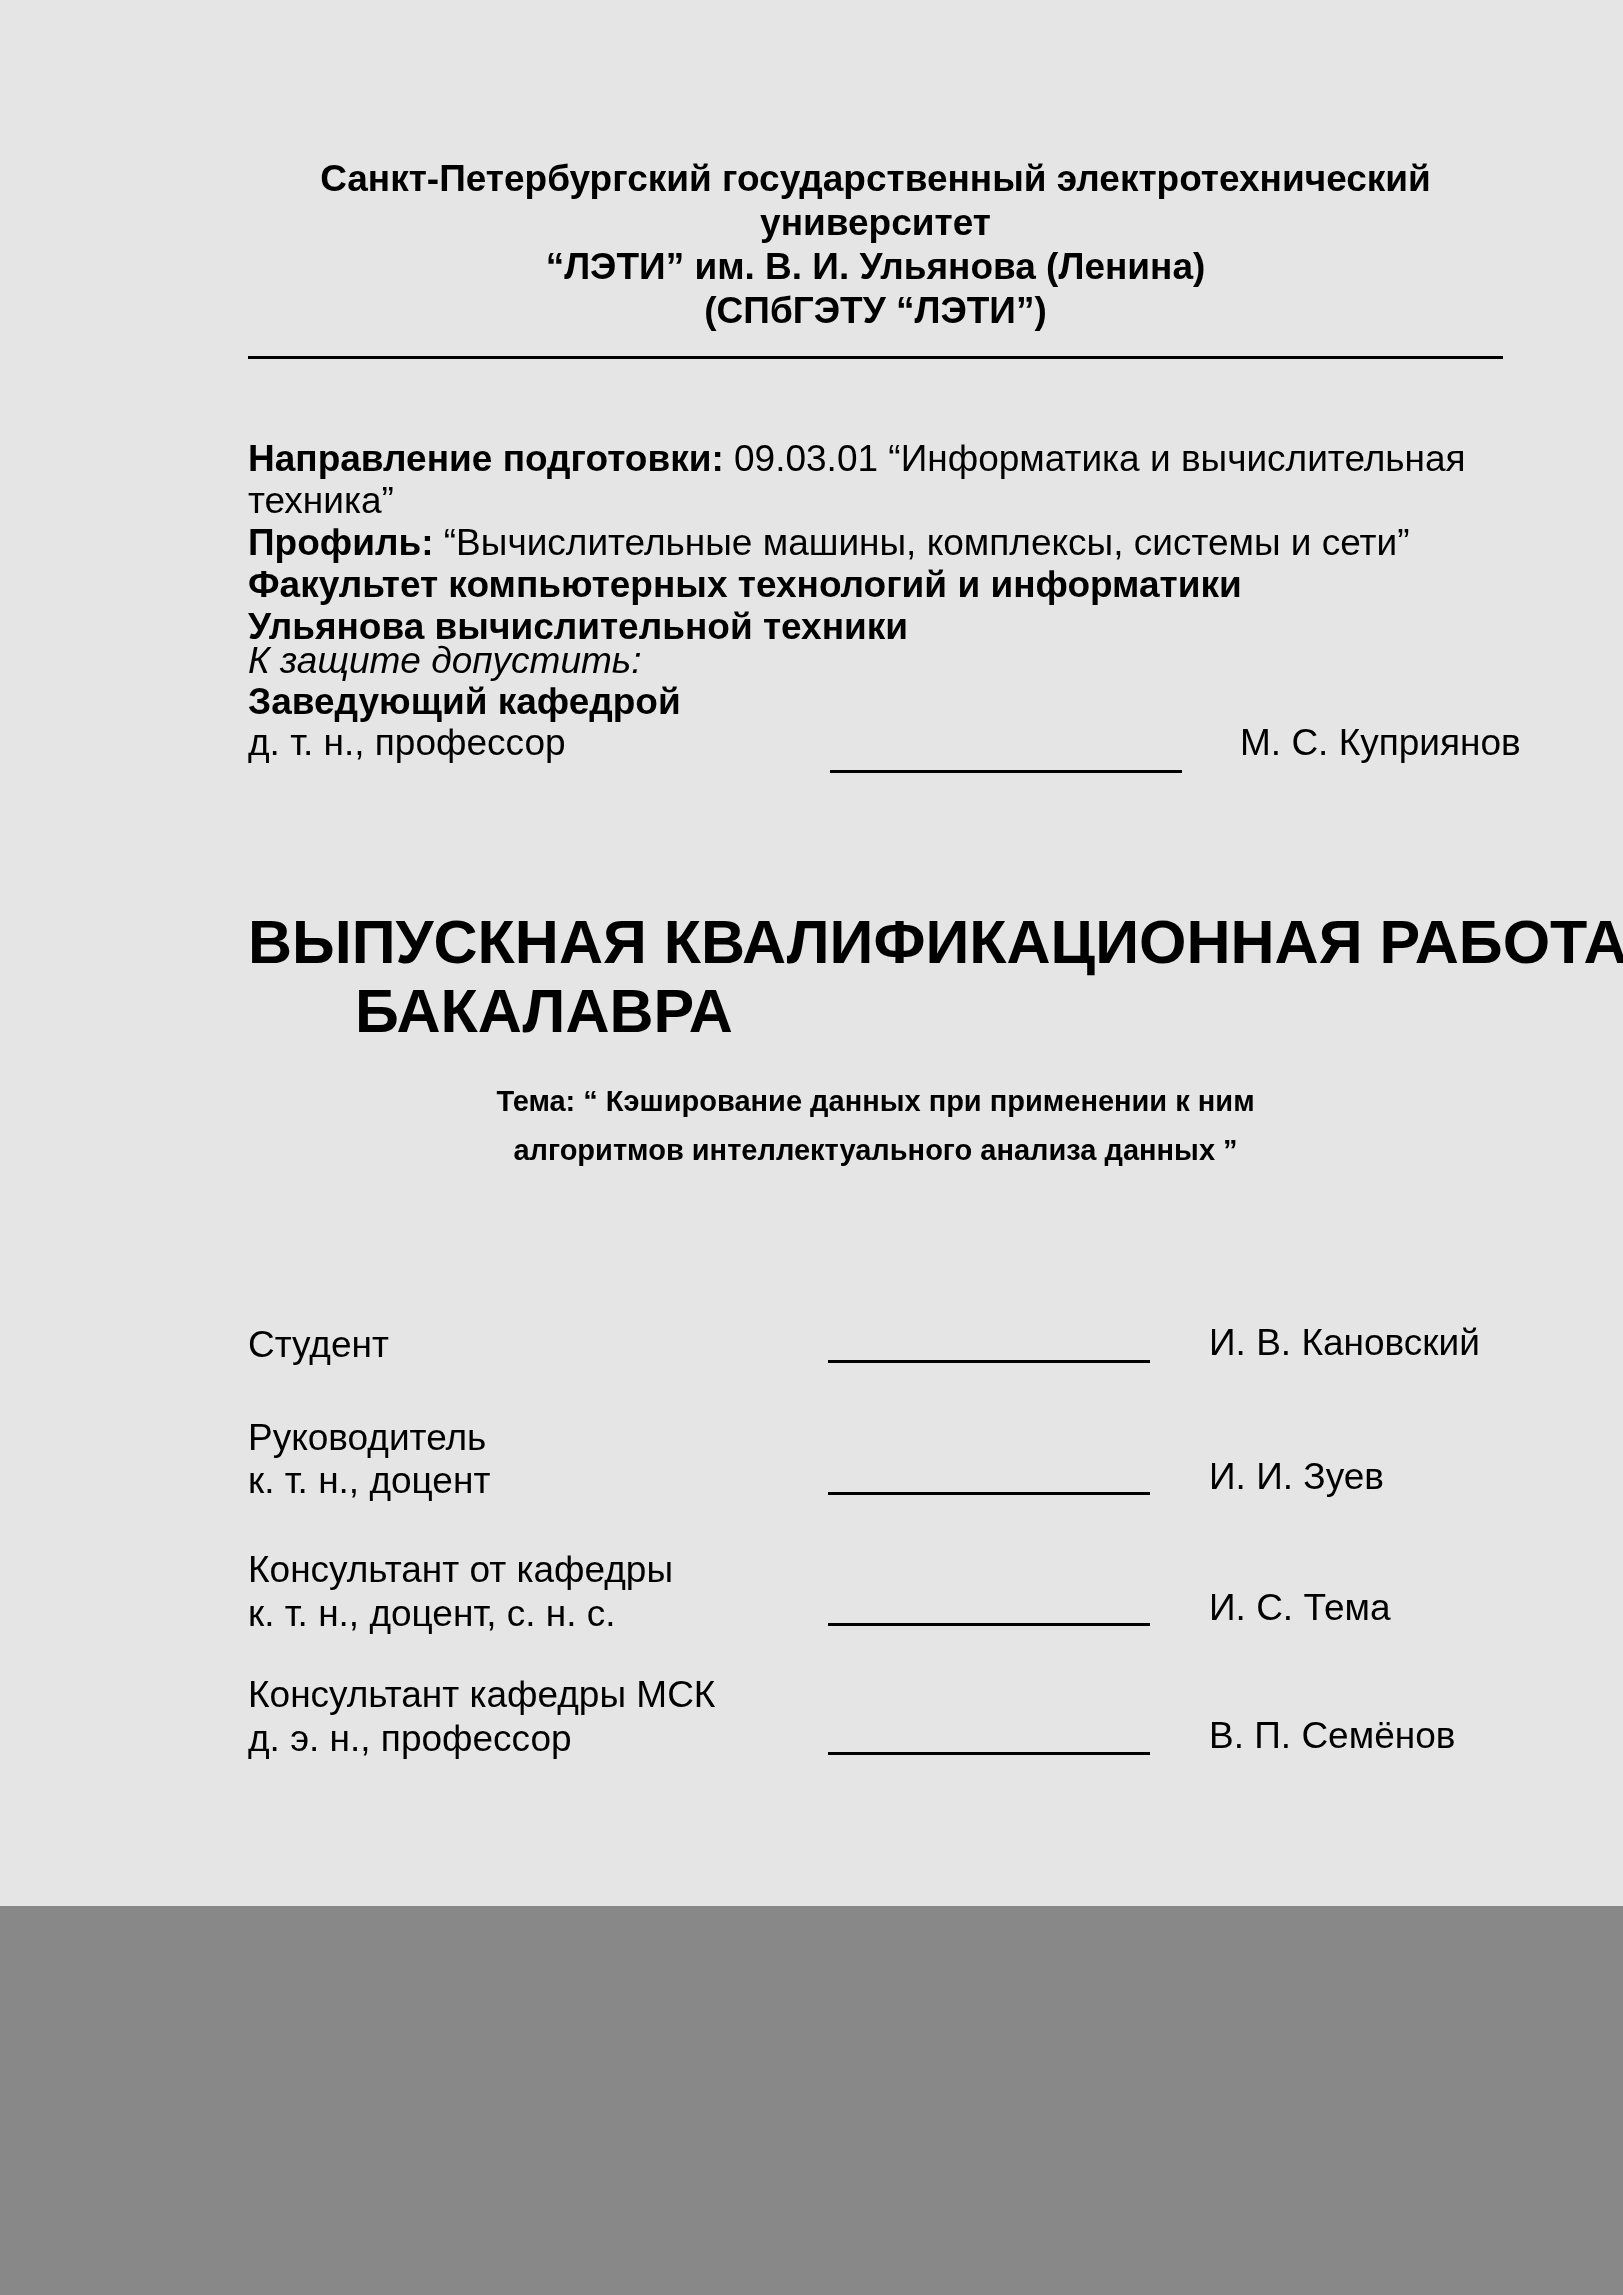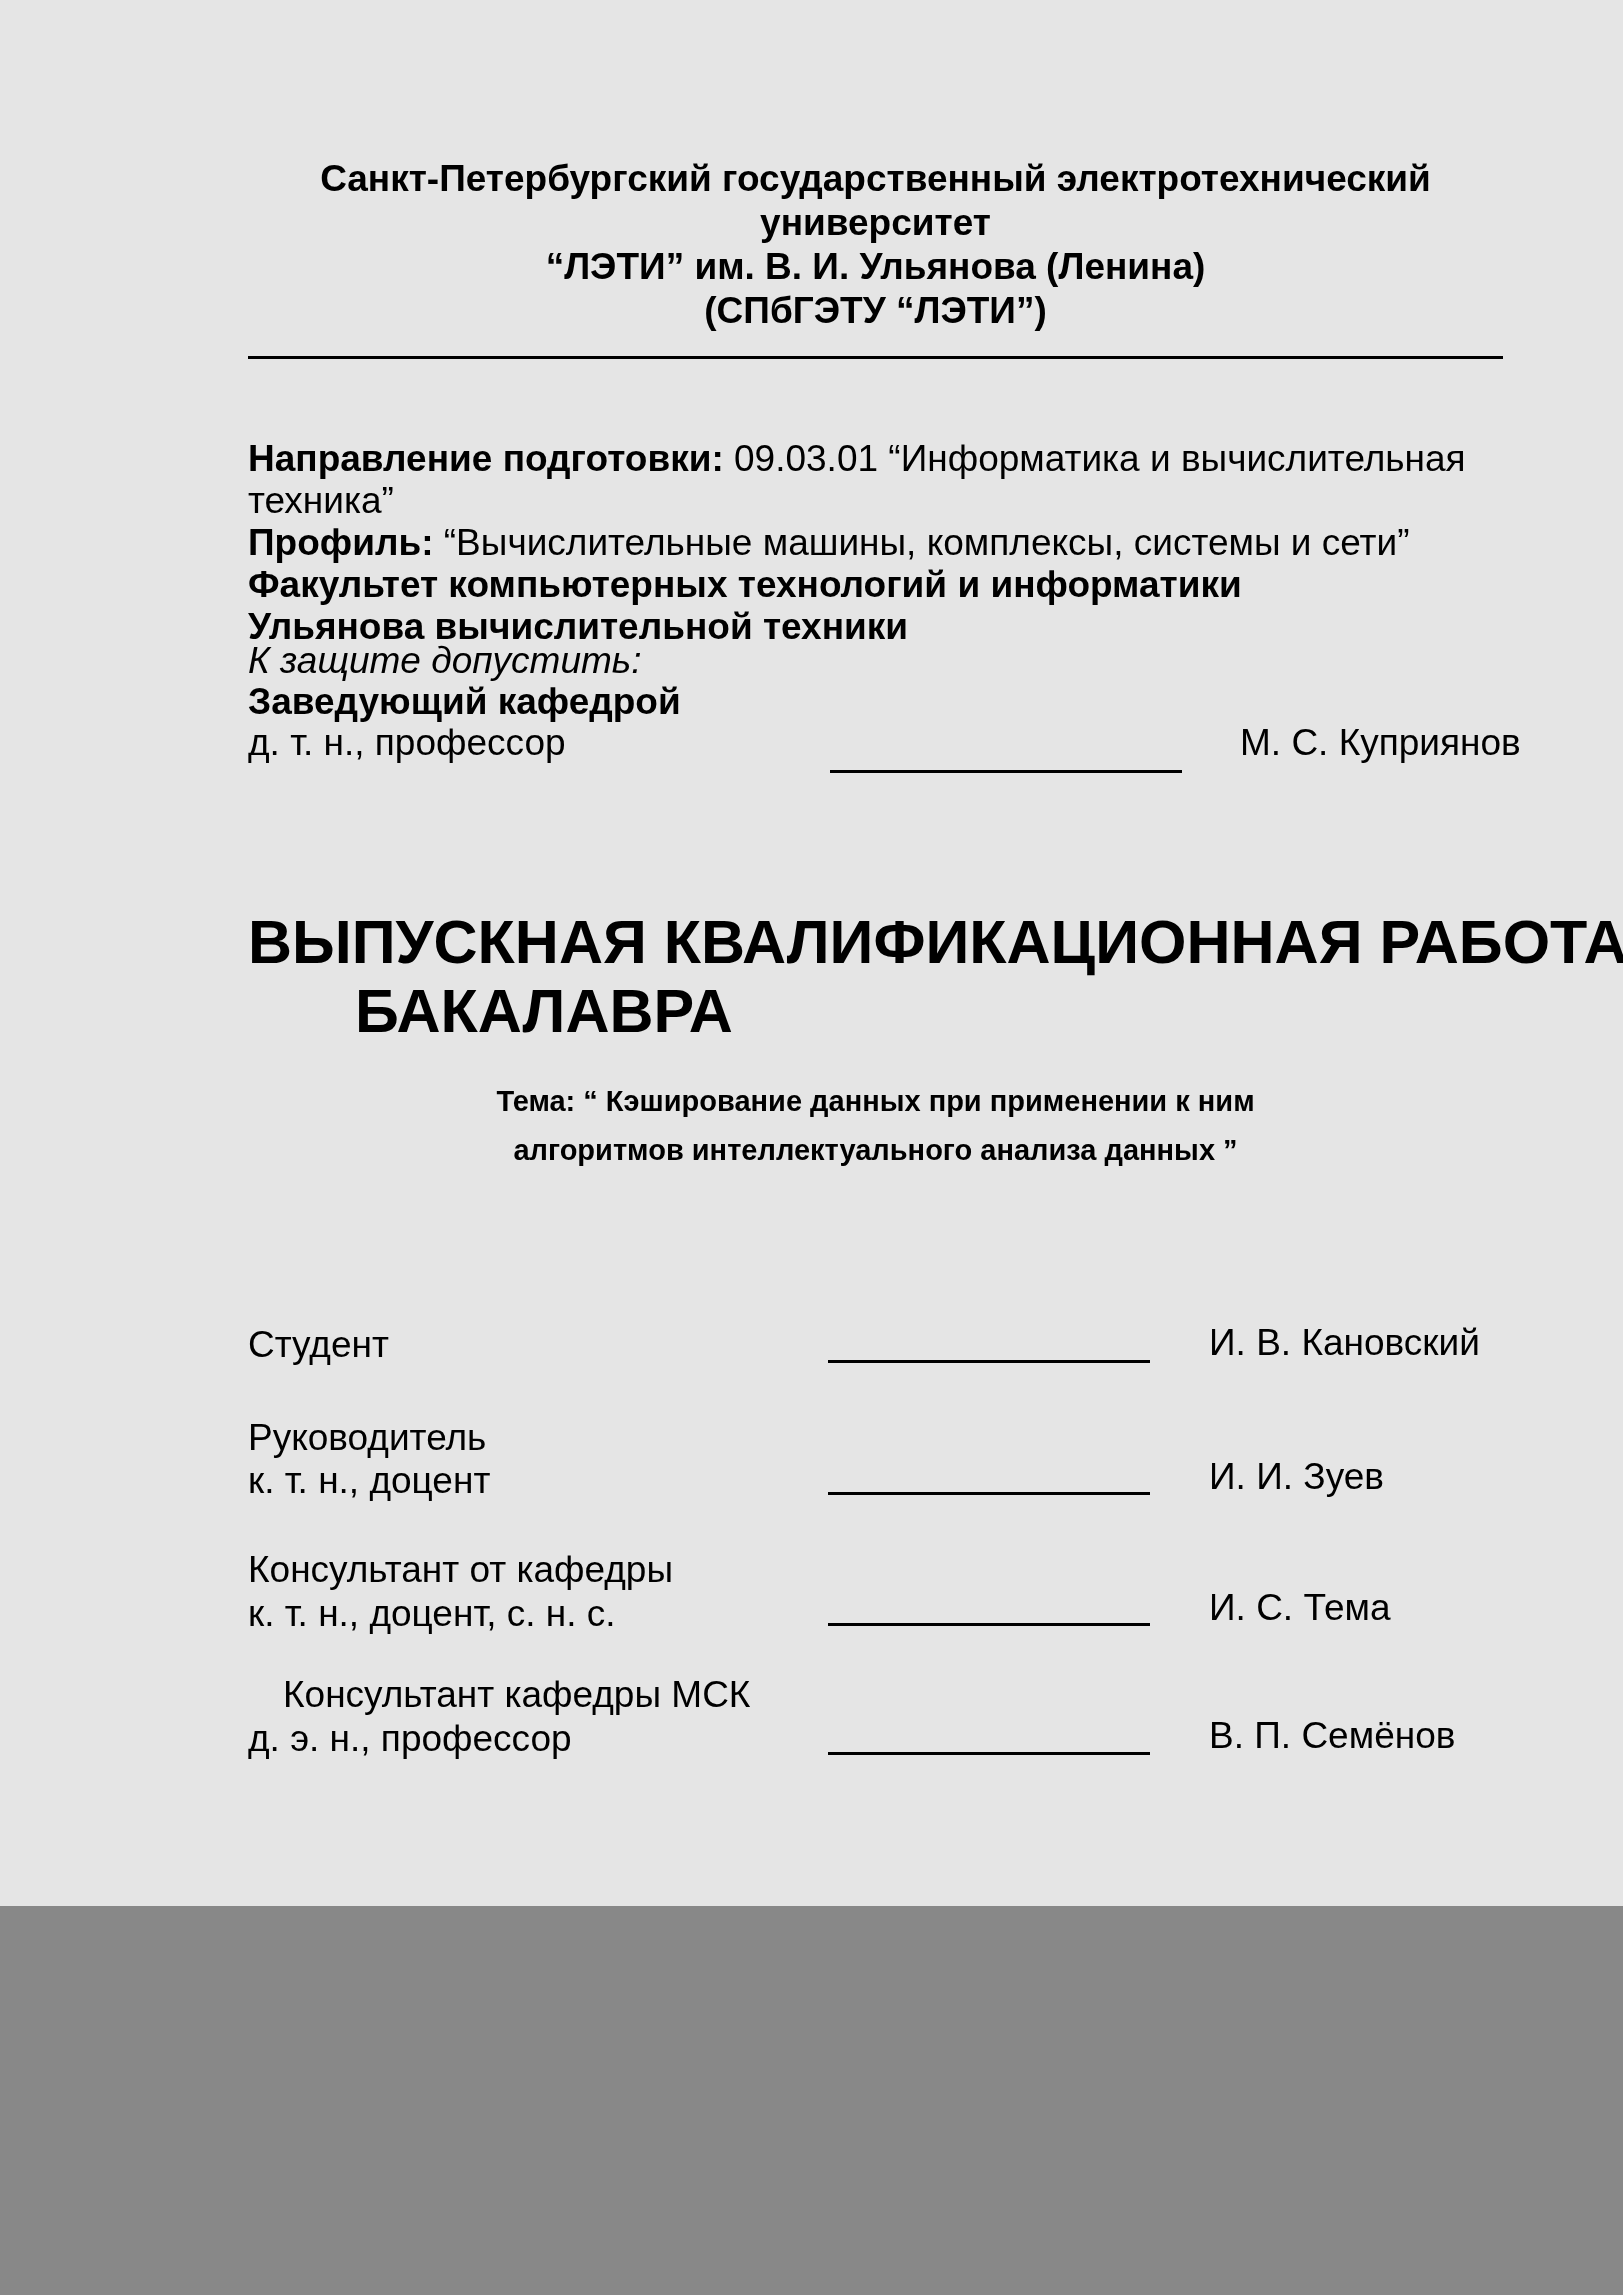--- a/index.html
+++ b/index.html
@@ -91,21 +91,21 @@
   <div class="abs body-line" style="top:1417px;left:248px;">Руководитель</div>
   <div class="abs body-line" style="top:1460px;left:248px;">к. т. н., доцент</div>
   <div class="abs sig-underline" style="top:1492px;left:828px;width:322px;"></div>
   <div class="abs body-line" style="top:1456px;left:1209px;">И. И. Зуев</div>
 
   <div class="abs body-line" style="top:1549px;left:248px;">Консультант от кафедры</div>
   <div class="abs body-line" style="top:1593px;left:248px;">к. т. н., доцент, с. н. с.</div>
   <div class="abs sig-underline" style="top:1623px;left:828px;width:322px;"></div>
   <div class="abs body-line" style="top:1587px;left:1209px;">И. С. Тема</div>
 
-  <div class="abs body-line" style="top:1674px;left:248px;margin-left:35px;">Консультант кафедры МСК</div>
+  <div class="abs body-line" style="top:1674px;left:248px;">Консультант кафедры МСК</div>
   <div class="abs body-line" style="top:1718px;left:248px;">д. э. н., профессор</div>
   <div class="abs sig-underline" style="top:1752px;left:828px;width:322px;"></div>
   <div class="abs body-line" style="top:1715px;left:1209px;">В. П. Семёнов</div>
 
   <div class="abs footer-line" style="top:1994px;">Санкт-Петербург</div>
   <div class="abs footer-line" style="top:2043px;">2018 г.</div>
 
 </div>
 
 

